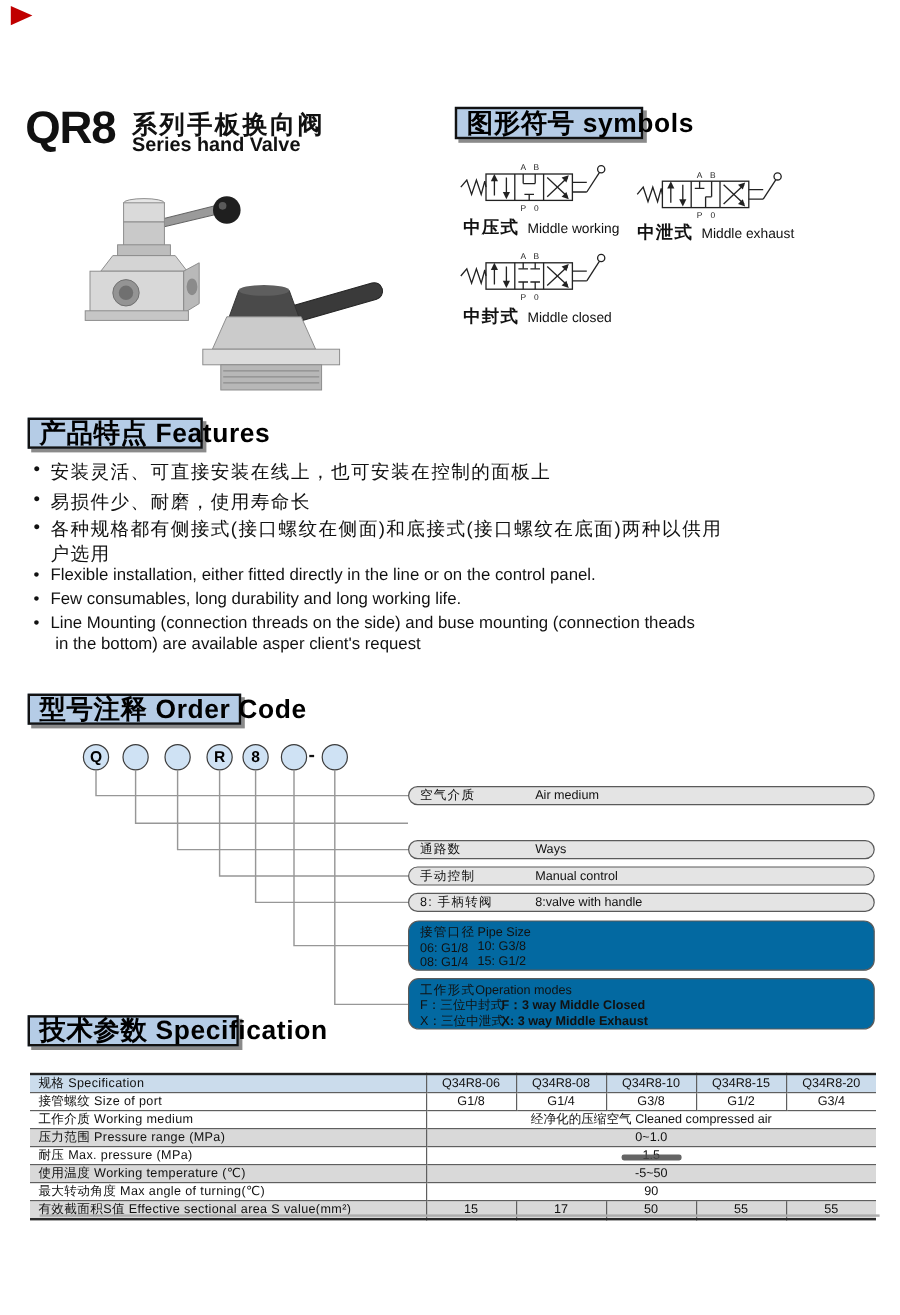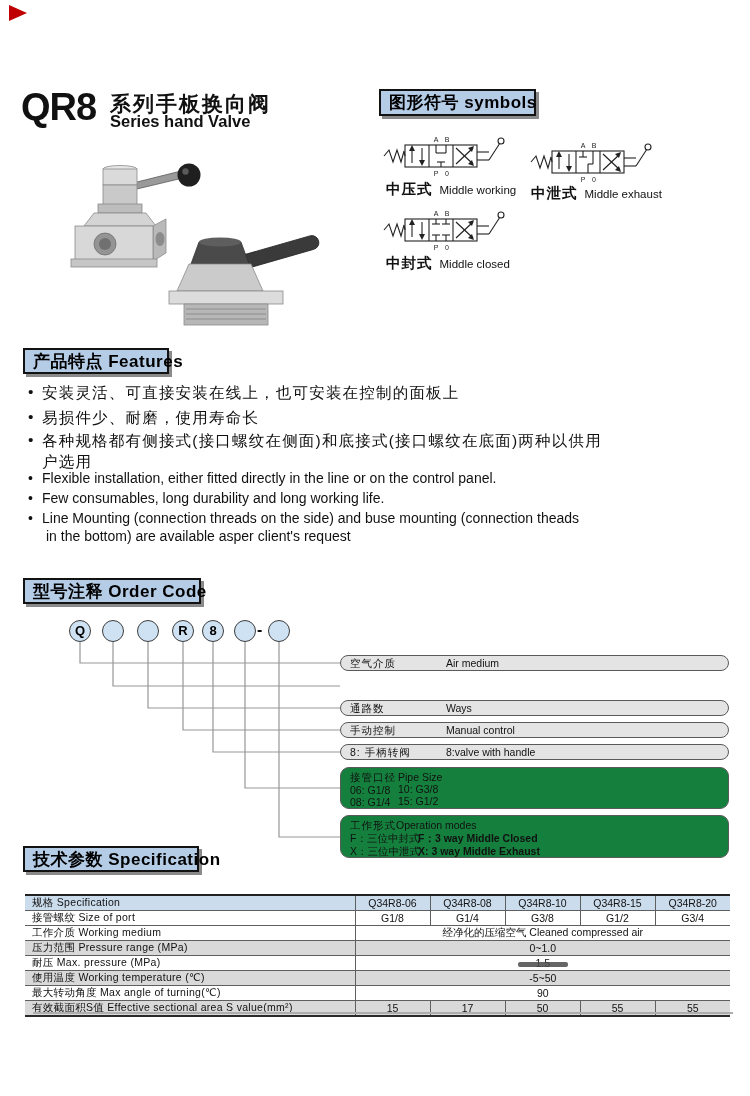--- a/index.html
+++ b/index.html
@@ -7,21 +7,21 @@
     position:relative; width:750px; height:1096px; background:#ffffff;
     font-family:"Liberation Sans","DejaVu Sans",sans-serif; color:#111;
     overflow:hidden;
   }
   .abs { position:absolute; }
 
   
   .hdr-box {
     position:absolute; background:#b5cce6; border:2px solid #121212;
     box-shadow:3px 3px 0 #8a8a8a;
-    font-weight:bold; font-size:17px; color:#000;
+    font-weight:bold; font-size:22px; color:#000;
     display:flex; align-items:center; padding:0 8px; white-space:nowrap;
     letter-spacing:0.5px; box-sizing:border-box;
   }
 
   
   .title-code { position:absolute; left:21px; top:86px; font-size:38px; font-weight:bold; letter-spacing:-1px; }
   .title-cn   { position:absolute; left:110px; top:90px; font-size:21px; font-weight:bold; letter-spacing:2px; }
   .title-en   { position:absolute; left:110px; top:112px; font-size:16.5px; font-weight:bold; }
 
   
@@ -46,21 +46,21 @@
   
   .pill {
     position:absolute; left:340px; width:389px; height:16px;
     background:#e4e4e4; border:1px solid #5a5a5a; border-radius:9px;
     box-sizing:border-box; font-size:10.5px;
   }
   .pill .cn { position:absolute; left:9px; top:1px; line-height:13px; letter-spacing:1px; }
   .pill .en { position:absolute; left:105px; top:1px; line-height:13px; }
   .ocbox {
     position:absolute; left:340px; width:389px;
-    background:#15803d; border:1px solid #5a5a5a; border-radius:9px;
+    background:#0369a1; border:1px solid #5a5a5a; border-radius:9px;
     box-sizing:border-box; font-size:10.5px;
   }
   .ocbox span { position:absolute; line-height:13px; white-space:nowrap; }
 
   
   .spec-table {
     position:absolute; left:25px; top:894px; width:705px;
     border-collapse:collapse; table-layout:fixed; font-size:10.5px;
     border-top:2px solid #222; border-bottom:2px solid #2a2a2a;
   }

